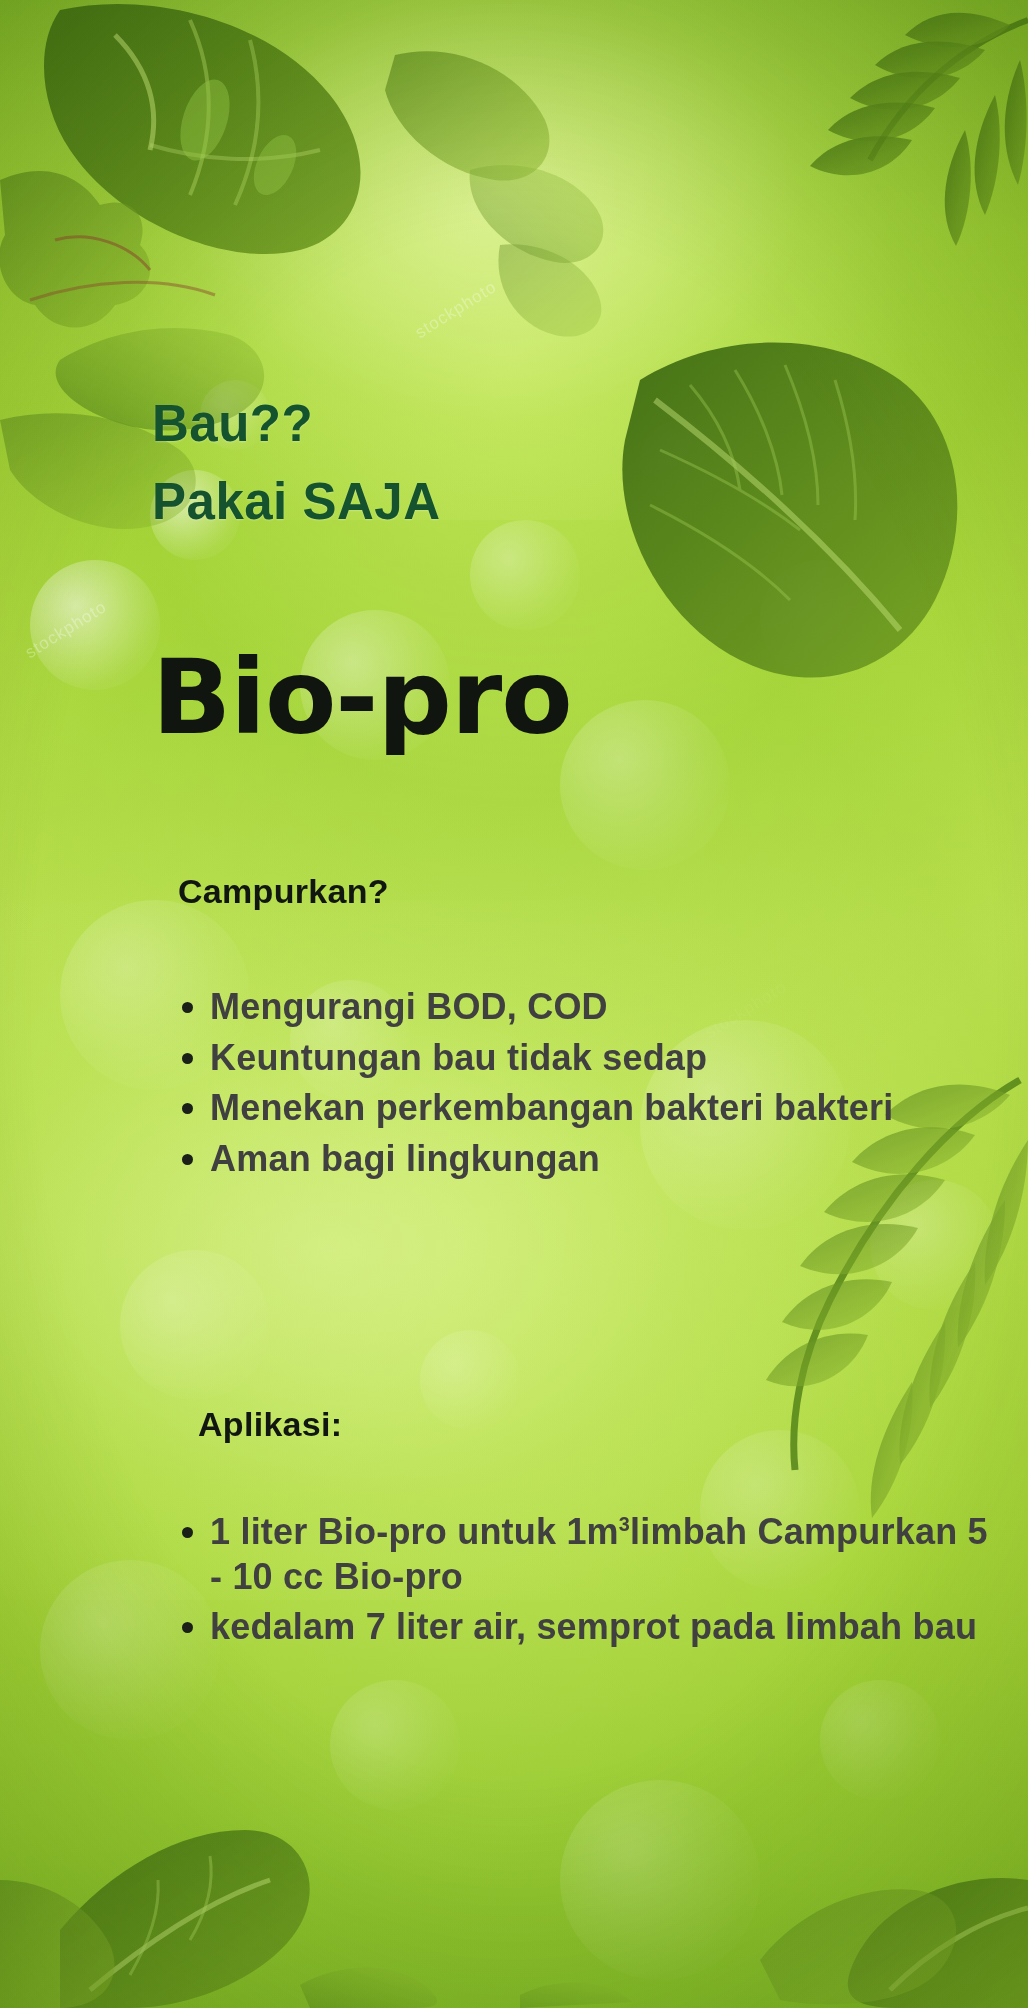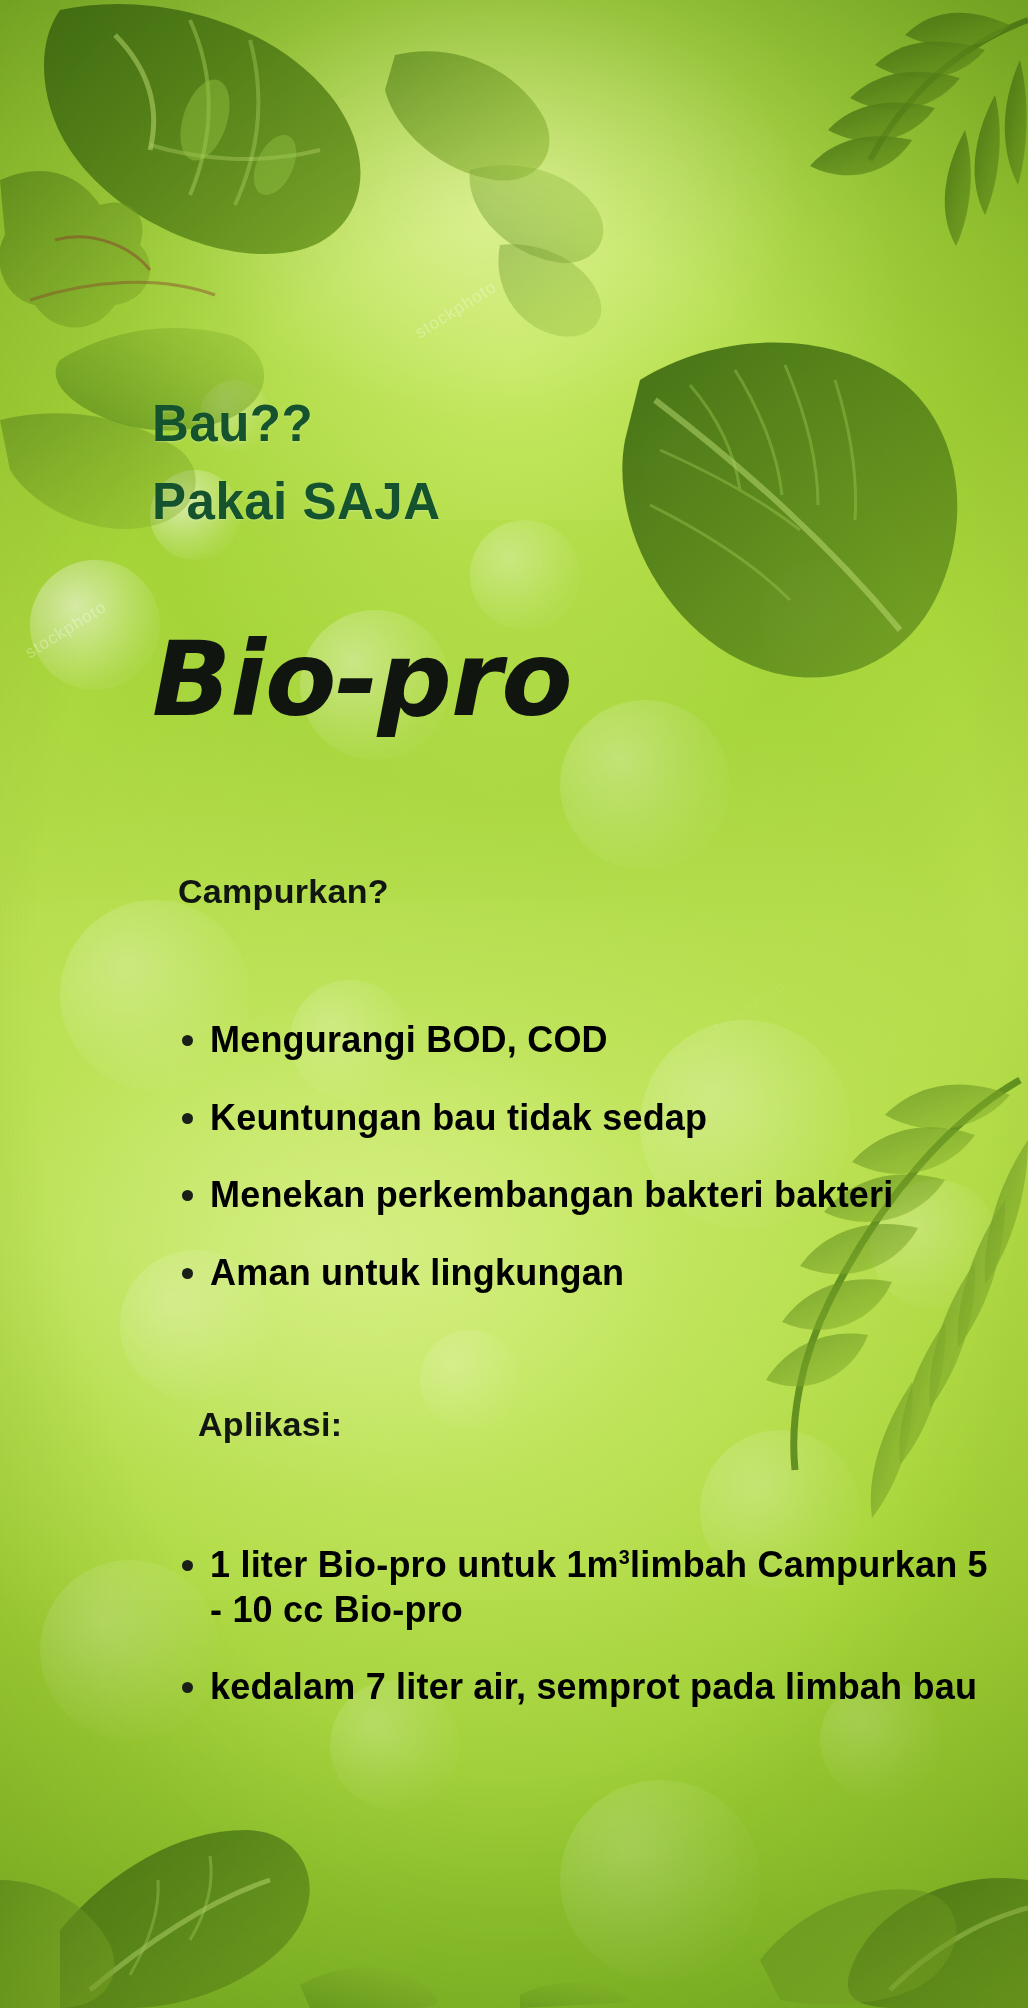--- a/index.html
+++ b/index.html
@@ -83,24 +83,23 @@
     font-weight: bold;
     line-height: 1.52;
     letter-spacing: 0.5px;
     text-shadow: 0 1px 2px rgba(255,255,255,0.25);
   }
   .headline div { white-space: nowrap; }
 
   .brand {
     position: absolute;
     left: 152px;
-    top: 618px;
+    top: 636px;
     color: #101510;
     font-size: 104px;
-    font-style: italic;
     font-weight: bold;
     letter-spacing: -1px;
     font-family: "DejaVu Sans", sans-serif;
   }
 
   .section-title {
     position: absolute;
     color: #111611;
     font-size: 34px;
     font-weight: bold;
@@ -110,27 +109,26 @@
   #application-title { left: 178px; top: 1405px; margin-left: 20px; }
 
   ul.bullets {
     position: absolute;
     margin: 0;
     padding: 0 0 0 40px;
     list-style: none;
   }
   ul.bullets li {
     position: relative;
-    color: #000000;
+    color: #404040;
     font-size: 36px;
     font-weight: bold;
     line-height: 1.24;
     margin-bottom: 6px;
     letter-spacing: 0.2px;
-    margin-top: 33px;
   }
   ul.bullets li::before {
     content: "";
     position: absolute;
     left: -28px;
     top: 17px;
     width: 11px;
     height: 11px;
     border-radius: 50%;
     background: #1a1f18;
@@ -293,21 +291,21 @@
     </div>
 
     <div class="brand">Bio-pro</div>
 
     <div class="section-title" id="benefits-title">Campurkan?</div>
 
     <ul class="bullets" id="benefits-list">
       <li>Mengurangi BOD, COD</li>
       <li>Keuntungan bau tidak sedap</li>
       <li>Menekan perkembangan bakteri bakteri</li>
-      <li>Aman untuk lingkungan</li>
+      <li>Aman bagi lingkungan</li>
     </ul>
 
     <div class="section-title" id="application-title">Aplikasi:</div>
 
     <ul class="bullets" id="application-list">
       <li><span>1 liter Bio-pro untuk 1m</span><sup class="unit">3</sup><span>limbah Campurkan 5 - 10 cc Bio-pro</span></li>
       <li><span>kedalam 7 liter air, semprot pada limbah bau</span></li>
     </ul>
 
   </div>

